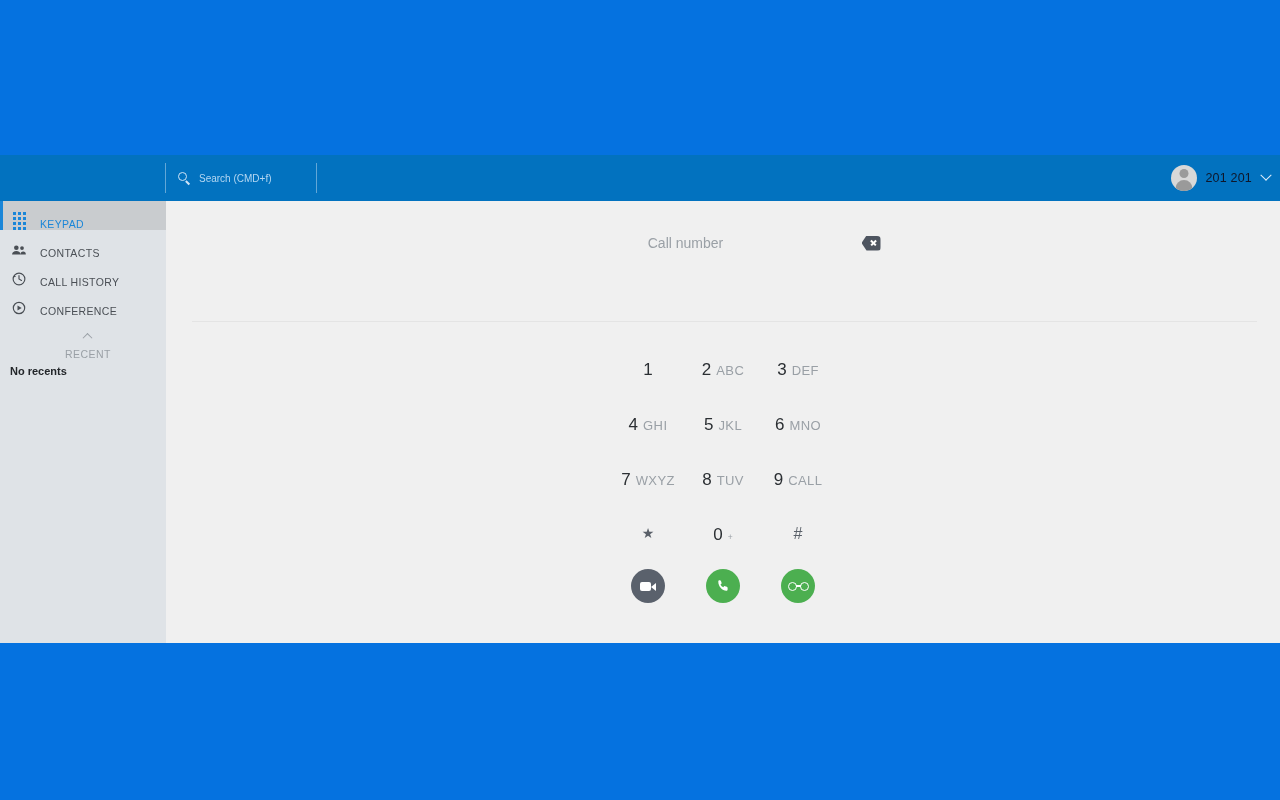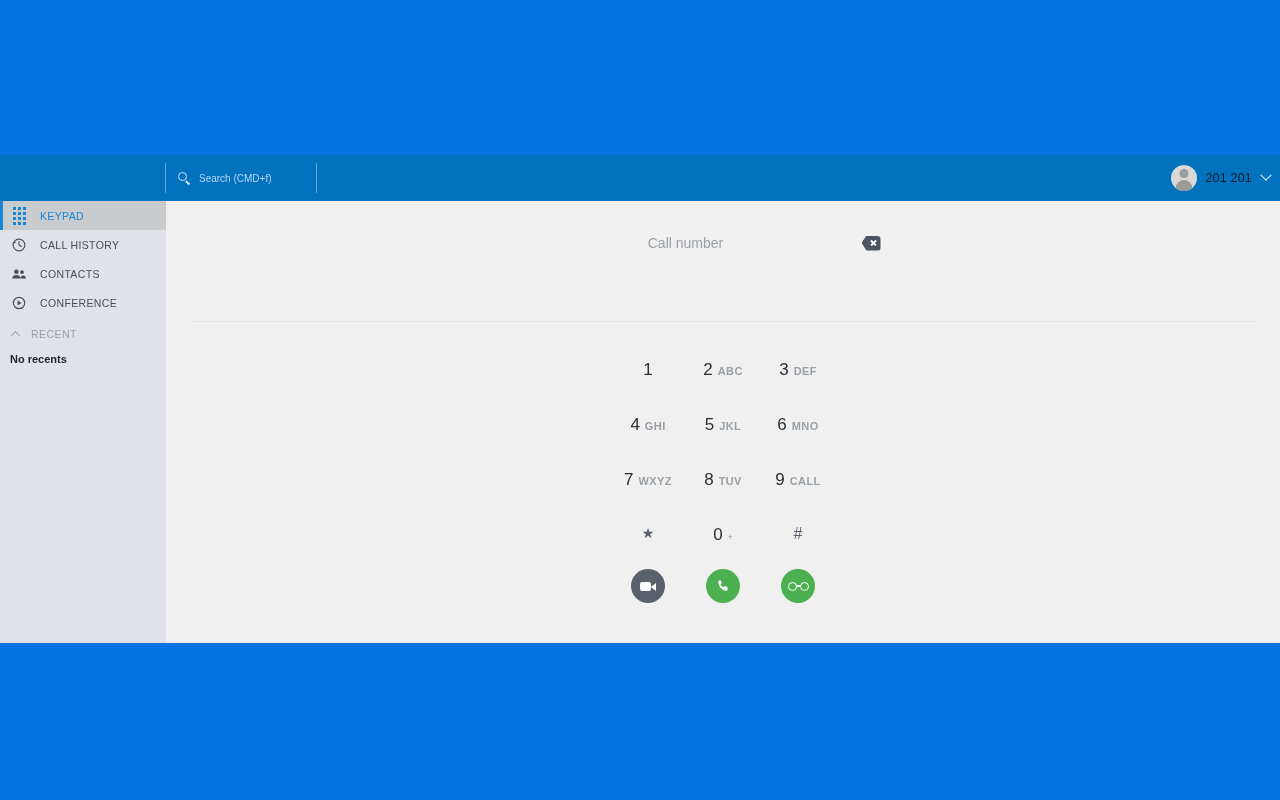--- a/index.html
+++ b/index.html
@@ -75,42 +75,42 @@
     flex: 0 0 auto; margin-left: 2px;
   }
 
   
   #sidebar {
     position: absolute; left: 0; top: 46px;
     width: 166px; height: 442px;
     background: #dfe3e7;
   }
   .nav-item {
-    height: 29px; display: flex; align-items: center;
+    height: 29px; display: flex; align-items: flex-end;
     padding-left: 10px; cursor: pointer; position: relative;
   }
   .nav-item.active { background: #c9cccf; }
   .nav-item.active::before {
     content: ""; position: absolute; left: 0; top: 0;
     width: 3px; height: 100%; background: #1a86d8;
   }
   .nav-ico { width: 18px; height: 18px; flex: 0 0 auto; margin-right: 12px;
              display: flex; align-items: center; justify-content: center; }
   .nav-label { font-size: 10.5px; letter-spacing: .35px; color: #4a4f55; }
   .nav-item.active .nav-label { color: #1a86d8; }
 
   
   .ico-keypad { display: grid; grid-template-columns: repeat(3, 3px);
                 grid-template-rows: repeat(4, 3px); gap: 2px; }
   .ico-keypad span { width: 3px; height: 3px; background: #1a86d8; }
 
   
   #recent-head {
     height: 26px; display: flex; align-items: center; padding-left: 10px; gap: 8px;
-    margin-top: 4px; cursor: pointer;
+    margin-top: 16px; cursor: pointer; flex-direction: column;
   }
   .chev-up {
     width: 7px; height: 7px; border-left: 1.5px solid #9aa0a6;
     border-top: 1.5px solid #9aa0a6; transform: rotate(45deg) translate(1px,1px);
     flex: 0 0 auto; margin-left: 2px; margin-right: 4px;
   }
   #recent-label { font-size: 10.5px; letter-spacing: .45px; color: #9aa0a6; }
   #no-recents { padding-left: 10px; font-size: 11px; font-weight: bold; color: #23262a; margin-top: 6px; }
 
   
@@ -149,21 +149,21 @@
   #keypad {
     position: absolute; left: 0; top: 138px; width: 1114px;
     display: flex; flex-direction: column; align-items: center; gap: 0;
   }
   .kp-row { display: flex; width: 225px; justify-content: space-between; height: 55px; }
   .kp-key {
     width: 75px; height: 55px; display: flex; align-items: baseline; justify-content: center;
     gap: 5px; cursor: pointer; padding-top: 22px;
   }
   .kp-digit { font-size: 17px; color: #2b2f33; font-weight: normal; line-height: 1; }
-  .kp-letters { font-size: 11px; color: #9aa0a6; letter-spacing: .4px; line-height: 1; font-weight: bold; }
+  .kp-letters { font-size: 13px; color: #9aa0a6; letter-spacing: .4px; line-height: 1; }
   .kp-star { font-size: 14px; color: #5a6069; line-height: 1; }
   .kp-hash { font-size: 16px; color: #5a6069; line-height: 1; }
   .kp-plus { font-size: 8.5px; color: #9aa0a6; line-height: 1; }
 
   #action-row { display: flex; width: 225px; justify-content: space-between; margin-top: 10px; }
   .act-btn {
     width: 34px; height: 34px; border-radius: 50%; cursor: pointer;
     display: flex; align-items: center; justify-content: center;
     margin: 0 auto;
   }
@@ -220,45 +220,45 @@
               <span></span>
               <span></span>
               <span></span>
               <span></span>
               <span></span>
               <span></span>
               <span></span>
             </span>
           </span>
           <span class="nav-label">KEYPAD</span>
-        </div>
-        <div class="nav-item">
-          <span class="nav-ico">
-            <svg viewBox="0 0 18 18" width="16" height="16">
-              <circle cx="9" cy="9" r="6.6" fill="none" stroke="#4a4f55" stroke-width="1.3"></circle>
-              <path d="M9 5.2V9l2.8 1.7" fill="none" stroke="#4a4f55" stroke-width="1.3" stroke-linecap="round"></path>
-              <path d="M3.6 4.2 L2.3 7.4 L5.6 6.6 Z" fill="#4a4f55"></path>
-            </svg>
-          </span>
-          <span class="nav-label">CALL HISTORY</span>
         </div>
         <div class="nav-item">
           <span class="nav-ico">
             <svg viewBox="0 0 18 18" width="16" height="16">
               <circle cx="6" cy="6.5" r="2.6" fill="#4a4f55"></circle>
               <circle cx="12.4" cy="6.8" r="2.1" fill="#4a4f55"></circle>
               <path d="M1.2 14c0-2.6 2.1-4 4.8-4s4.8 1.4 4.8 4z" fill="#4a4f55"></path>
               <path d="M10.6 14c0-2 1.2-3.3 3.2-3.3 1.7 0 2.9 1 2.9 3.3z" fill="#4a4f55"></path>
             </svg>
           </span>
           <span class="nav-label">CONTACTS</span>
         </div>
         <div class="nav-item">
           <span class="nav-ico">
             <svg viewBox="0 0 18 18" width="16" height="16">
+              <circle cx="9" cy="9" r="6.6" fill="none" stroke="#4a4f55" stroke-width="1.3"></circle>
+              <path d="M9 5.2V9l2.8 1.7" fill="none" stroke="#4a4f55" stroke-width="1.3" stroke-linecap="round"></path>
+              <path d="M3.6 4.2 L2.3 7.4 L5.6 6.6 Z" fill="#4a4f55"></path>
+            </svg>
+          </span>
+          <span class="nav-label">CALL HISTORY</span>
+        </div>
+        <div class="nav-item">
+          <span class="nav-ico">
+            <svg viewBox="0 0 18 18" width="16" height="16">
               <circle cx="9" cy="9" r="6.4" fill="none" stroke="#4a4f55" stroke-width="1.3"></circle>
               <path d="M7.3 6.2 L12 9 L7.3 11.8 Z" fill="#4a4f55"></path>
             </svg>
           </span>
           <span class="nav-label">CONFERENCE</span>
         </div>
       </div>
 
     <div id="recent-head">
       <span class="chev-up"></span>

